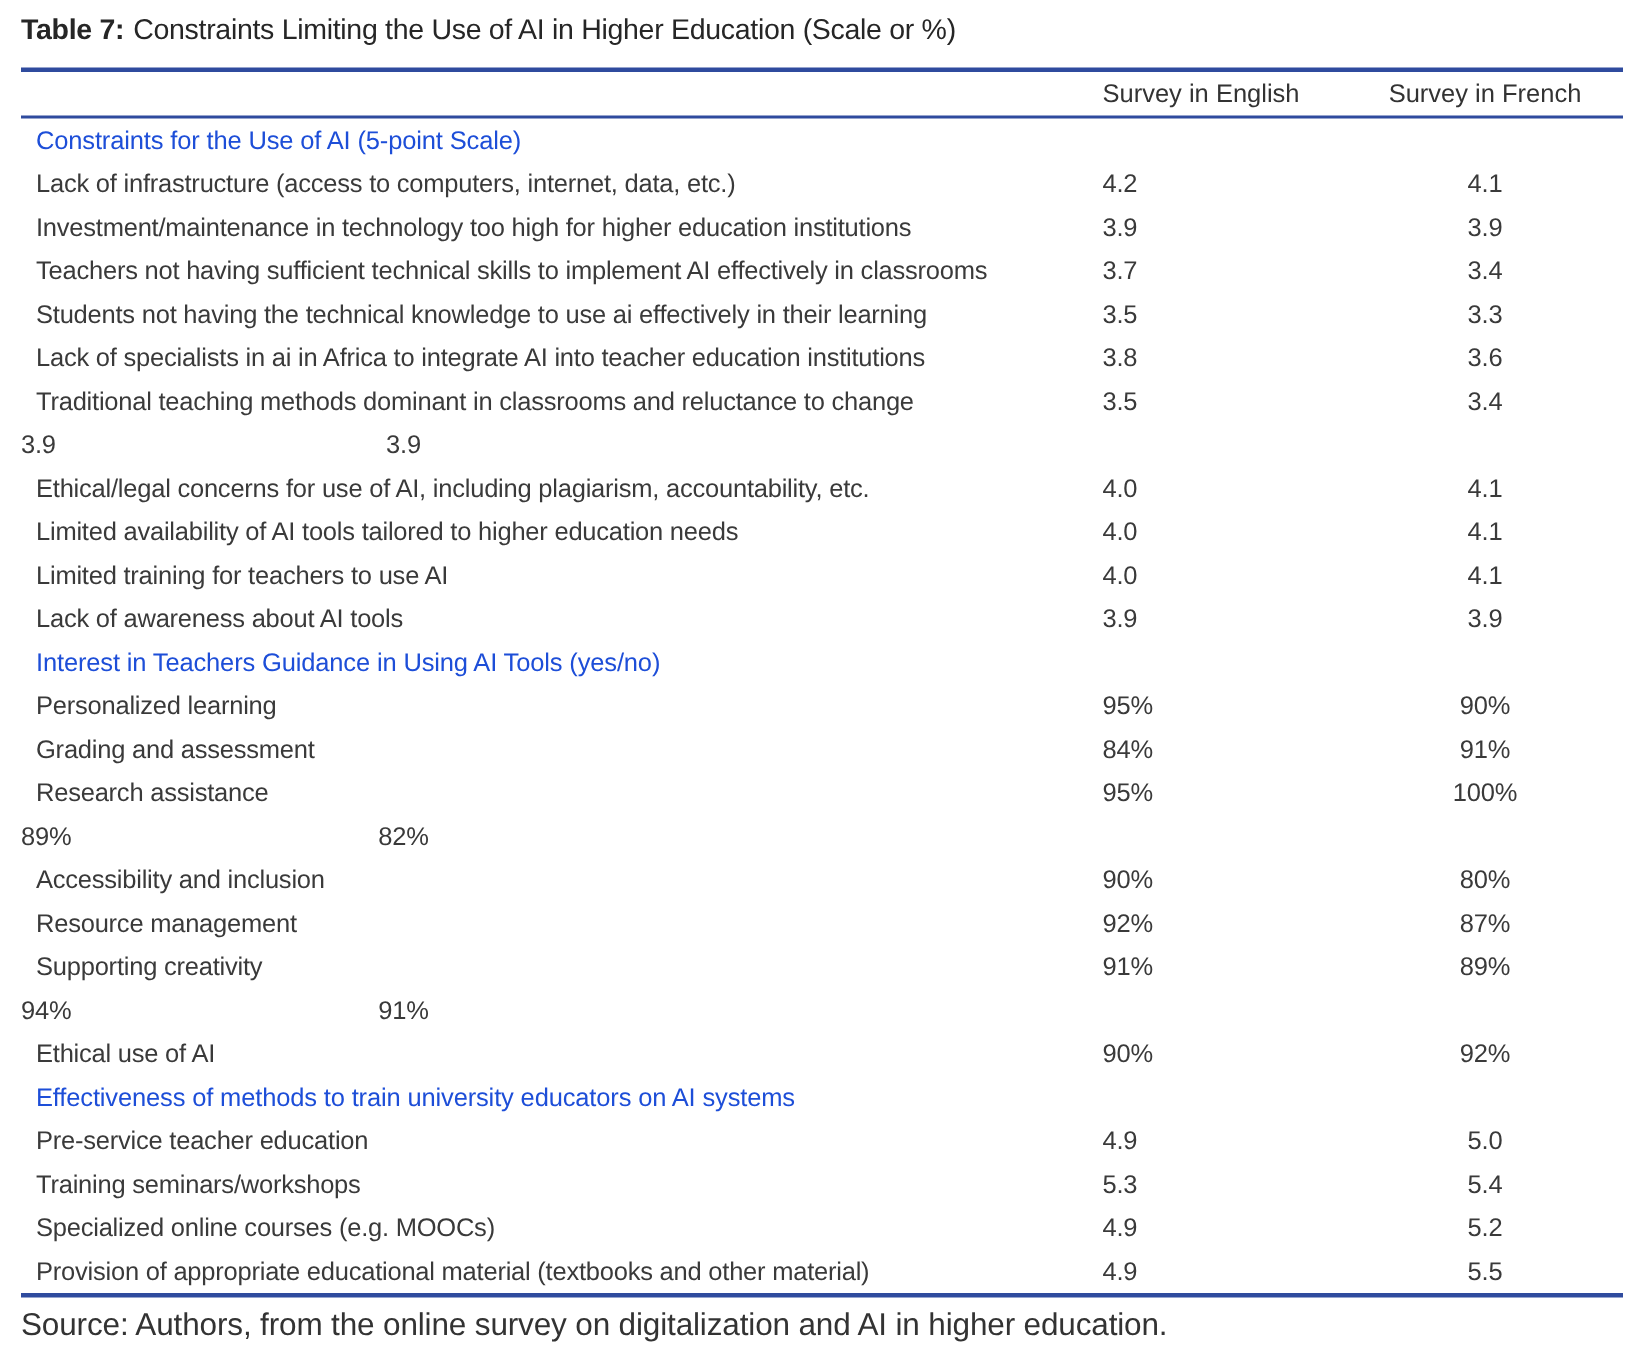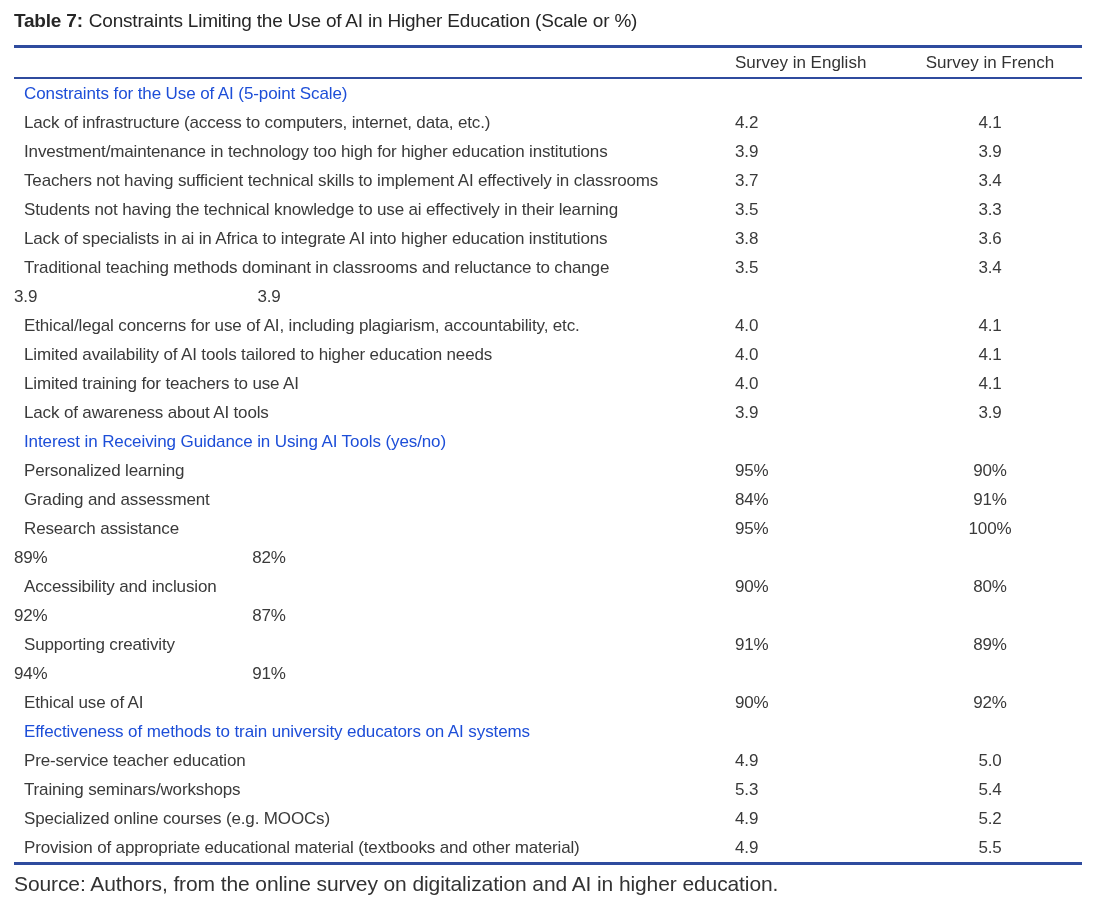--- a/index.html
+++ b/index.html
@@ -106,21 +106,21 @@
           <div class="cell label">Teachers not having sufficient technical skills to implement AI effectively in classrooms</div>
           <div class="cell val1">3.7</div>
           <div class="cell val2">3.4</div>
         </div>
         <div class="row">
           <div class="cell label">Students not having the technical knowledge to use ai effectively in their learning</div>
           <div class="cell val1">3.5</div>
           <div class="cell val2">3.3</div>
         </div>
         <div class="row">
-          <div class="cell label">Lack of specialists in ai in Africa to integrate AI into higher education institutions</div>
+          <div class="cell label">Lack of specialists in ai in Africa to integrate AI into teacher education institutions</div>
           <div class="cell val1">3.8</div>
           <div class="cell val2">3.6</div>
         </div>
         <div class="row">
           <div class="cell label">Traditional teaching methods dominant in classrooms and reluctance to change</div>
           <div class="cell val1">3.5</div>
           <div class="cell val2">3.4</div>
         </div>
         <div class="row">
           <div class="cell val1">3.9</div>
@@ -140,21 +140,21 @@
           <div class="cell label">Limited training for teachers to use AI</div>
           <div class="cell val1">4.0</div>
           <div class="cell val2">4.1</div>
         </div>
         <div class="row">
           <div class="cell label">Lack of awareness about AI tools</div>
           <div class="cell val1">3.9</div>
           <div class="cell val2">3.9</div>
         </div>
         <div class="row section">
-          <div class="cell label">Interest in Receiving Guidance in Using AI Tools (yes/no)</div>
+          <div class="cell label">Interest in Teachers Guidance in Using AI Tools (yes/no)</div>
           <div class="cell val1"></div>
           <div class="cell val2"></div>
         </div>
         <div class="row">
           <div class="cell label">Personalized learning</div>
           <div class="cell val1">95%</div>
           <div class="cell val2">90%</div>
         </div>
         <div class="row">
           <div class="cell label">Grading and assessment</div>
@@ -169,20 +169,21 @@
         <div class="row">
           <div class="cell val1">89%</div>
           <div class="cell val2">82%</div>
         </div>
         <div class="row">
           <div class="cell label">Accessibility and inclusion</div>
           <div class="cell val1">90%</div>
           <div class="cell val2">80%</div>
         </div>
         <div class="row">
+          <div class="cell label">Resource management</div>
           <div class="cell val1">92%</div>
           <div class="cell val2">87%</div>
         </div>
         <div class="row">
           <div class="cell label">Supporting creativity</div>
           <div class="cell val1">91%</div>
           <div class="cell val2">89%</div>
         </div>
         <div class="row">
           <div class="cell val1">94%</div>

